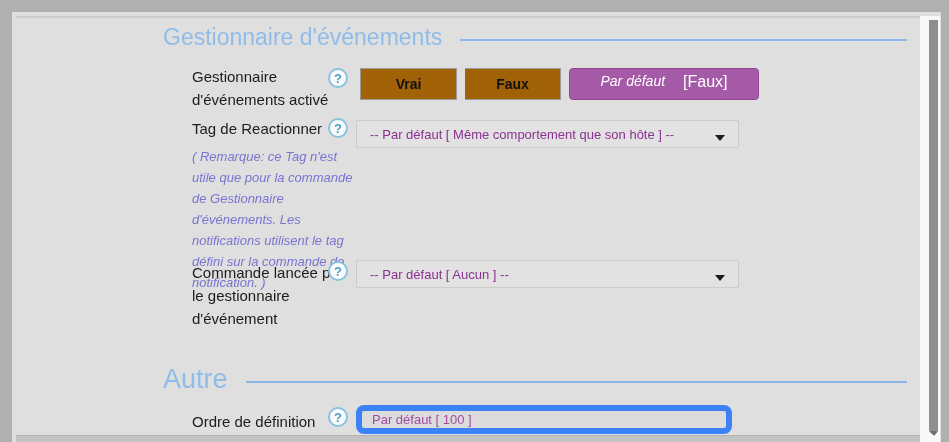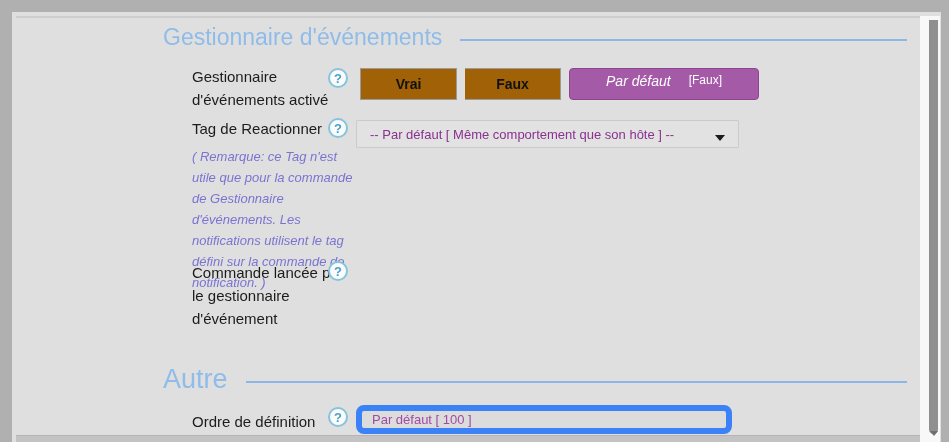--- a/index.html
+++ b/index.html
@@ -47,21 +47,21 @@
     font-family:inherit; cursor:pointer;
   }
   .seg-true  { width:97px; }
   .seg-false { width:96px; border-left:none; }
   .seg-default {
     width:190px; background:#a55aa8; border:1px solid #8d4590; border-radius:4px;
     color:#fff; font-weight:normal;
     display:flex; justify-content:center; gap:10px;
   }
   .seg-default .dflt-label { font-style:italic; font-size:14px; }
-  .seg-default .dflt-value { font-size:12px; }
+  .seg-default .dflt-value { font-size:16px; }
 
   
   .select {
     position:absolute; left:340px; width:383px; height:28px; box-sizing:border-box;
     background:#e2e2e2; border:1px solid #cbcbcb; border-radius:1px;
     display:flex; align-items:center; padding:0 26px 0 9px;
     font-size:13px; color:#8b3190; cursor:pointer; white-space:nowrap; overflow:hidden;
   }
   .select-tag { top:104px; }
   .select-cmd { top:244px; }
@@ -129,20 +129,24 @@
   <div class="select select-tag">
     <span>-- Par défaut [ Même comportement que son hôte ] --</span>
     <span class="arrow"></span>
   </div>
   <div class="note">( Remarque: ce Tag n'est utile que pour la commande de Gestionnaire d'événements. Les notifications utilisent le tag défini sur la commande de notification. )</div>
 
   <div class="form-label lbl-cmd">Commande lancée par le gestionnaire d'événement</div>
   <div class="help help-3">
     <span>?</span>
   </div>
+  <div class="select select-cmd">
+    <span>-- Par défaut [ Aucun ] --</span>
+    <span class="arrow"></span>
+  </div>
 
   <div class="section-header sh-other">
     <span class="title">Autre</span>
     <span class="divider"></span>
   </div>
 
   <div class="form-label lbl-order">Ordre de définition</div>
   <div class="help help-4">
     <span>?</span>
   </div>

